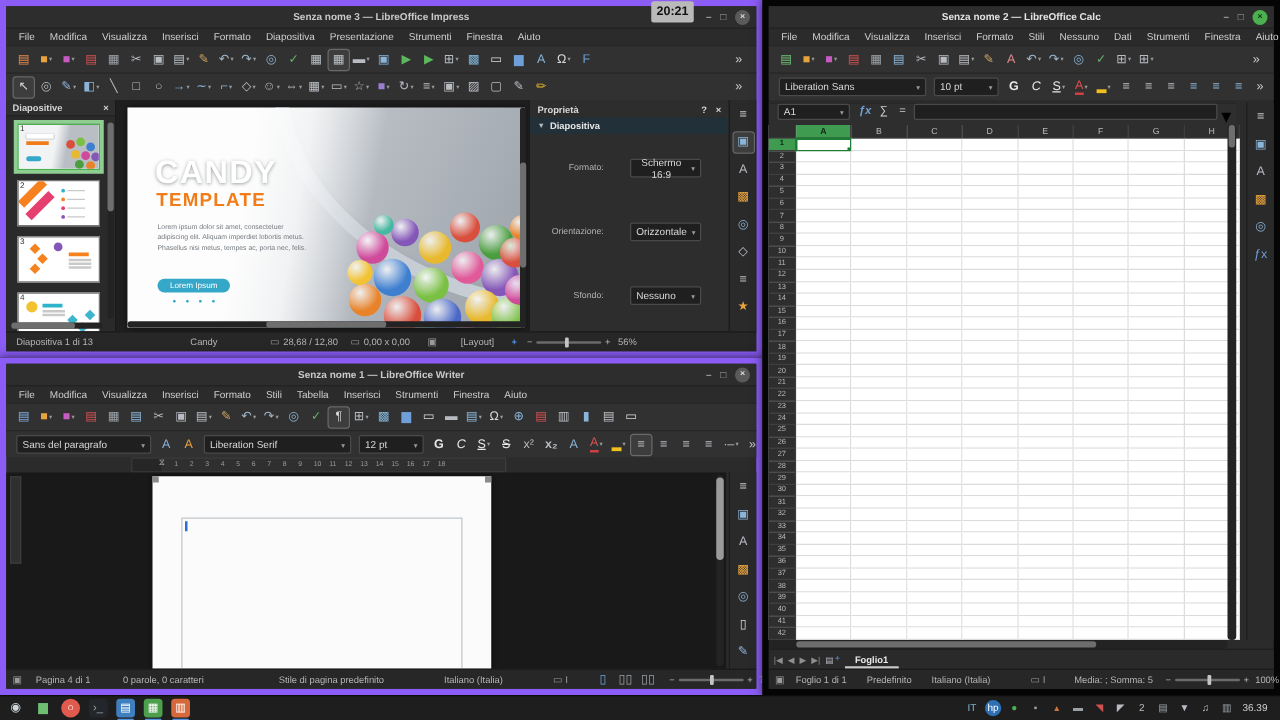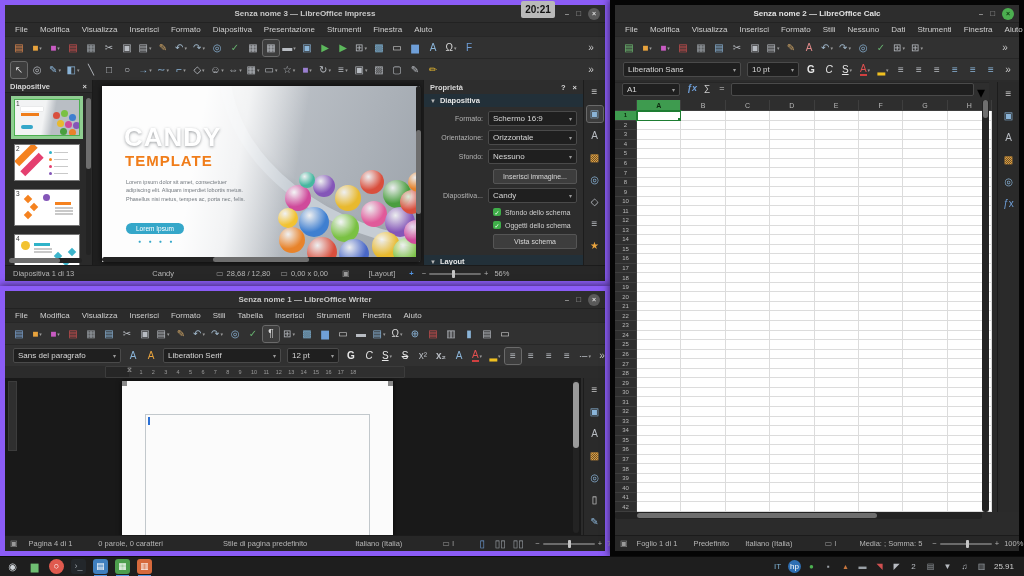--- a/index.html
+++ b/index.html
@@ -62,21 +62,21 @@
   #sl-body{position:absolute;left:24px;top:92px;width:120px;font-size:5.5px;line-height:1.5;color:#73797f;}
   #sl-btn{position:absolute;left:24px;top:137px;background:#35a7c9;color:#fff;font-size:6.5px;padding:2px 10px;border-radius:8px;}
   #sl-dots{position:absolute;left:36px;top:152px;color:#35a7c9;font-size:5px;letter-spacing:3px;}
   #props{position:absolute;right:22px;top:0;bottom:0;width:160px;background:#2d2d2d;border-left:1px solid #1a1a1a;overflow:hidden;}
   #props-header{height:14px;display:flex;align-items:center;justify-content:space-between;padding:0 6px;
     font-size:7.5px;font-weight:bold;color:#d8d8d8;}
   .sech{height:13px;background:#223039;color:#e6e6e6;font-size:7.5px;font-weight:bold;display:flex;align-items:center;padding:0 6px;gap:4px;}
   .sech .tri{font-size:6px;color:#b8b8b8;}
   .prow{display:flex;align-items:center;margin:4px 6px 0 6px;}
   .plabel{width:58px;text-align:right;padding-right:5px;font-size:7px;color:#b3b3b3;flex:0 0 auto;}
-  .pfield{flex:1;margin:0;text-align:center;}
+  .pfield{flex:1;margin:16px;text-align:center;}
   .pbtn{margin:5px 6px 0 69px;height:15px;background:#3d3d3d;border:1px solid #555;border-radius:2px;
     font-size:7px;color:#d8d8d8;display:flex;align-items:center;justify-content:center;}
   .pcheck{display:flex;align-items:center;gap:4px;margin:5px 6px 0 69px;}
   .cb{width:8px;height:8px;background:#3fae49;border-radius:2px;color:#fff;font-size:6px;display:flex;align-items:center;justify-content:center;}
   .pchecklabel{font-size:7px;color:#cfcfcf;}
   #layout-preview{position:relative;height:16px;border-bottom:1px dashed #4a4a4a;margin:2px 8px 0 8px;}
   .tabstrip{position:absolute;right:0;top:0;bottom:0;width:22px;background:#2a2a2a;border-left:1px solid #1c1c1c;
     display:flex;flex-direction:column;align-items:center;padding-top:4px;gap:6px;}
   .tabstrip .tbi{margin:0;}
 
@@ -1382,20 +1382,29 @@
           <span class="gly" style="color: rgb(232, 163, 61);">▩</span>
         </span>
         <span class="tbi">
           <span class="gly" style="color: rgb(138, 180, 216);">◎</span>
         </span>
         <span class="tbi">
           <span class="gly" style="color: rgb(111, 159, 216);">ƒx</span>
         </span>
       </div>
 
+    <div id="sheetbar">
+      <span>|◀</span>
+      <span>◀</span>
+      <span>▶</span>
+      <span>▶|</span>
+      <span style="color:#b8bcc2;">▤</span>
+        <span style="color:#5294e2;margin-left:-3px;">+</span>
+      <span id="sheettab">Foglio1</span>
+    </div>
 
     <footer class="statusbar">
       <span class="sbico" style="margin-left:5px;">▣</span>
       <span style="margin-left:6px;">Foglio 1 di 1</span>
       <span style="margin-left:16px;">Predefinito</span>
       <span style="margin-left:16px;">Italiano (Italia)</span>
       <span class="sbico" style="margin-left:32px;">▭ I</span>
       <span style="margin-left:20px;">Media: ; Somma: 5</span>
       <span class="zoomrow" style="margin-left:10px;">
         <span>−</span>
@@ -1467,18 +1476,18 @@
           <span class="tbi">
             <span class="gly" style="color: rgb(184, 188, 194);">▼</span>
           </span>
           <span class="tbi">
             <span class="gly" style="color: rgb(184, 188, 194);">♫</span>
           </span>
           <span class="tbi">
             <span class="gly" style="color: rgb(154, 160, 166);">▥</span>
           </span>
         </span>
-      <span id="task-time">25.91</span>
+      <span id="task-time">36.39</span>
     </span>
   </div>
 
   <div id="clock-overlay">20:21</div>
 </div>
 
 </body></html>

